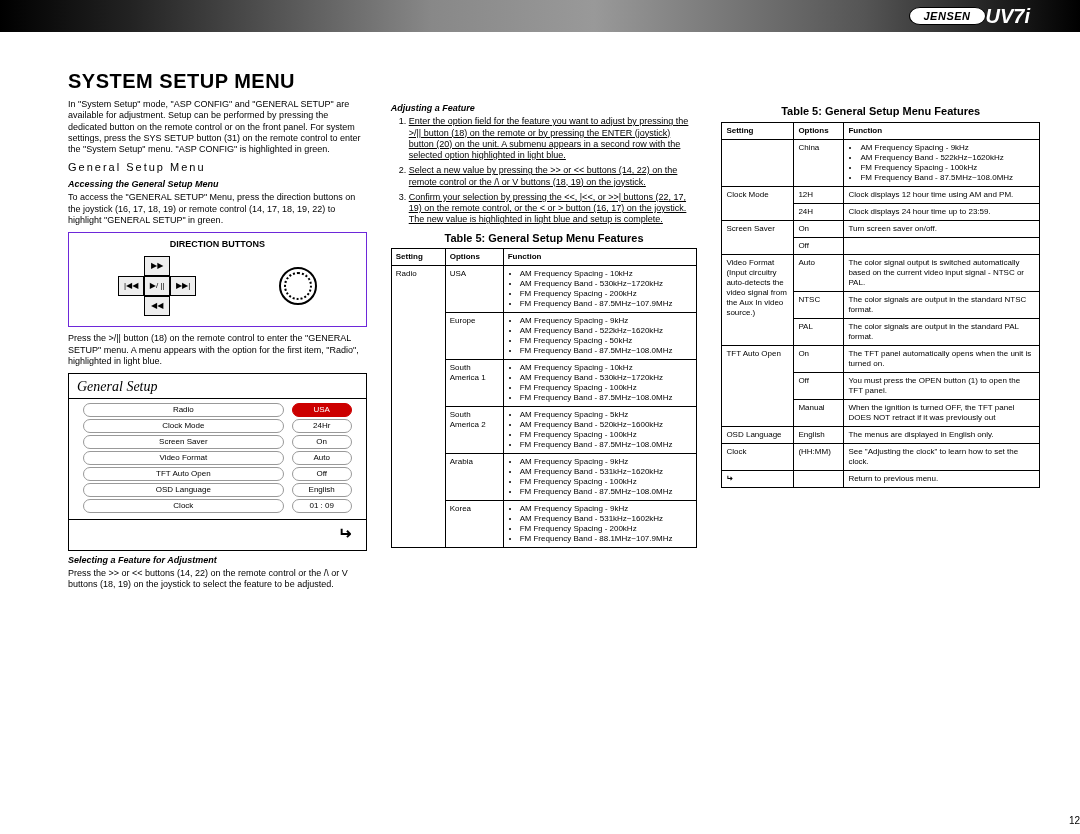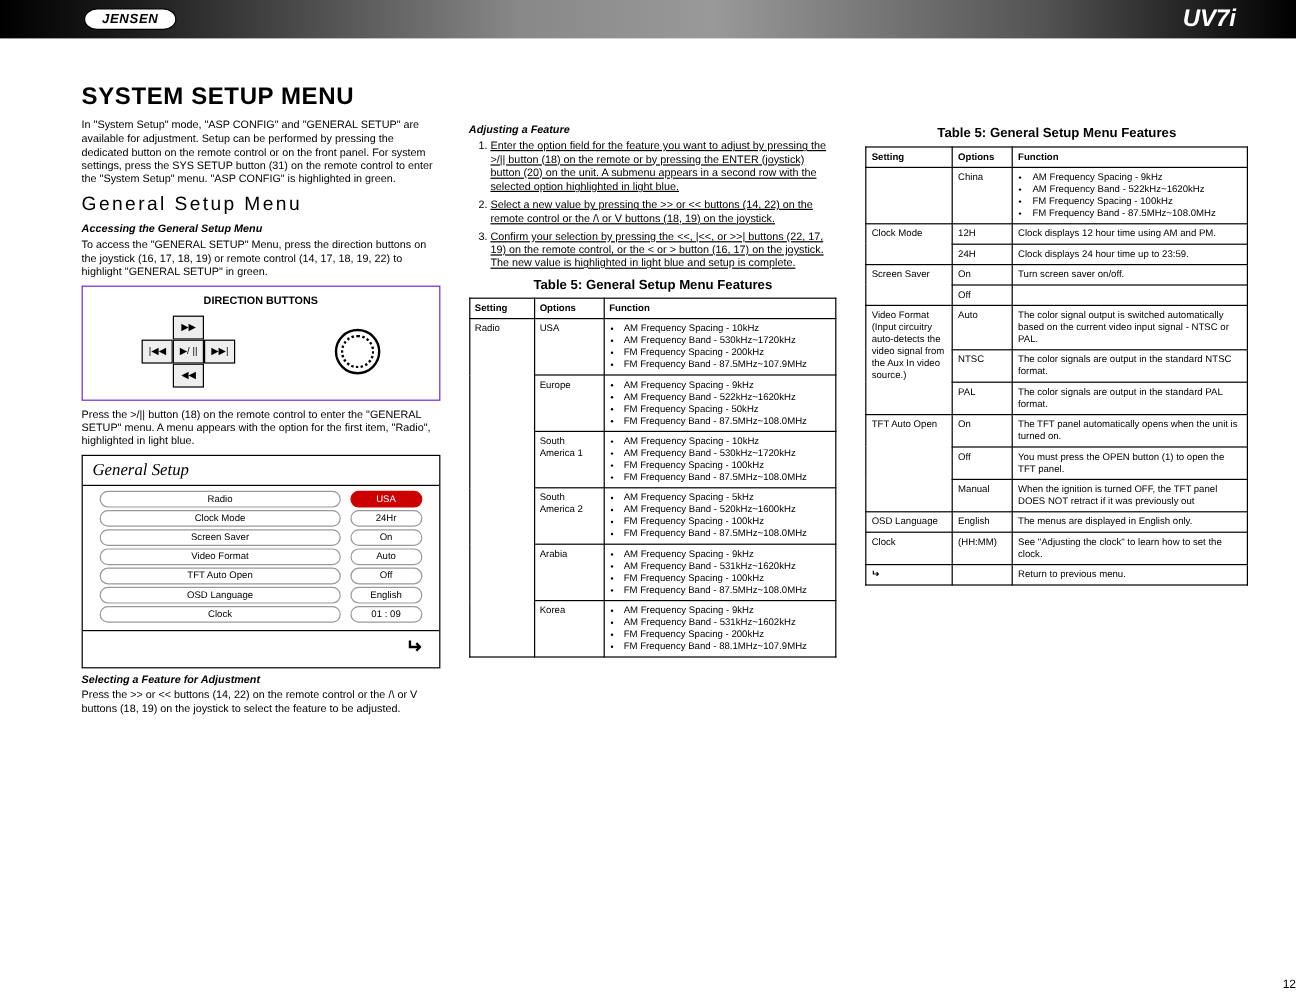--- a/index.html
+++ b/index.html
@@ -1,28 +1,28 @@
 <!DOCTYPE html>
 <html><head>
 <meta charset="utf-8">
 <style>
   * { box-sizing: border-box; margin: 0; padding: 0; }
   body { font-family: Arial, Helvetica, sans-serif; background: #fff; width: 1080px; height: 834px; position: relative; }
-  .header-bar { height: 32px; background: linear-gradient(to right, #000 0%, #222 12%, #888 40%, #999 55%, #555 80%, #000 100%); display: flex; align-items: center; justify-content: space-between; padding: 0 50px 0 70px; }
+  .header-bar { height: 32px; background: linear-gradient(to right, #000 0%, #222 12%, #888 40%, #999 55%, #555 80%, #000 100%); display: flex; align-items: center; justify-content: flex-end; padding: 0 50px 0 70px; }
   .logo { background: #fff; color: #000; font-weight: bold; font-style: italic; font-size: 11px; padding: 2px 14px; border-radius: 11px / 50%; letter-spacing: 0.5px; border: 1px solid #000; }
   .model { color: #fff; font-size: 20px; font-weight: bold; font-style: italic; }
   .page { position: absolute; top: 70px; left: 68px; right: 40px; bottom: 20px; }
   h1.title { font-family: Arial Black, Arial, sans-serif; font-size: 20px; font-weight: 900; letter-spacing: 0.5px; text-transform: uppercase; margin-bottom: 6px; }
   .cols { display: flex; gap: 24px; }
   .col { font-size: 9px; line-height: 1.25; }
   .col1 { width: 300px; }
   .col2 { width: 308px; }
   .col3 { width: 320px; }
   p { margin-bottom: 6px; }
-  .h2 { font-size: 16px; letter-spacing: 2px; margin: 6px 0 2px; }
+  .h2 { font-size: 11px; letter-spacing: 2px; margin: 6px 0 2px; }
   .h3 { font-weight: bold; font-style: italic; font-size: 9px; margin: 4px 0 2px; }
   .tcap { font-weight: bold; font-size: 11px; text-align: center; margin: 6px 0 3px; }
   .dirbox { border: 1px solid #6d28d9; padding: 6px 8px 10px; margin: 6px 0; }
   .dirbox .lbl { font-weight: bold; font-size: 9px; text-align: center; margin-bottom: 6px; }
   .dirinner { display: flex; align-items: center; justify-content: space-around; }
   .dpad { display: grid; grid-template-columns: 26px 26px 26px; grid-template-rows: 20px 20px 20px; }
   .dbtn { border: 1px solid #000; display: flex; align-items: center; justify-content: center; font-size: 8px; background: #eee; }
   .dblank { border: none; background: transparent; }
   .knob { width: 38px; height: 38px; border: 2px solid #000; border-radius: 50%; position: relative; }
   .knob::before { content: ""; position: absolute; inset: 3px; border: 2px dotted #000; border-radius: 50%; }

